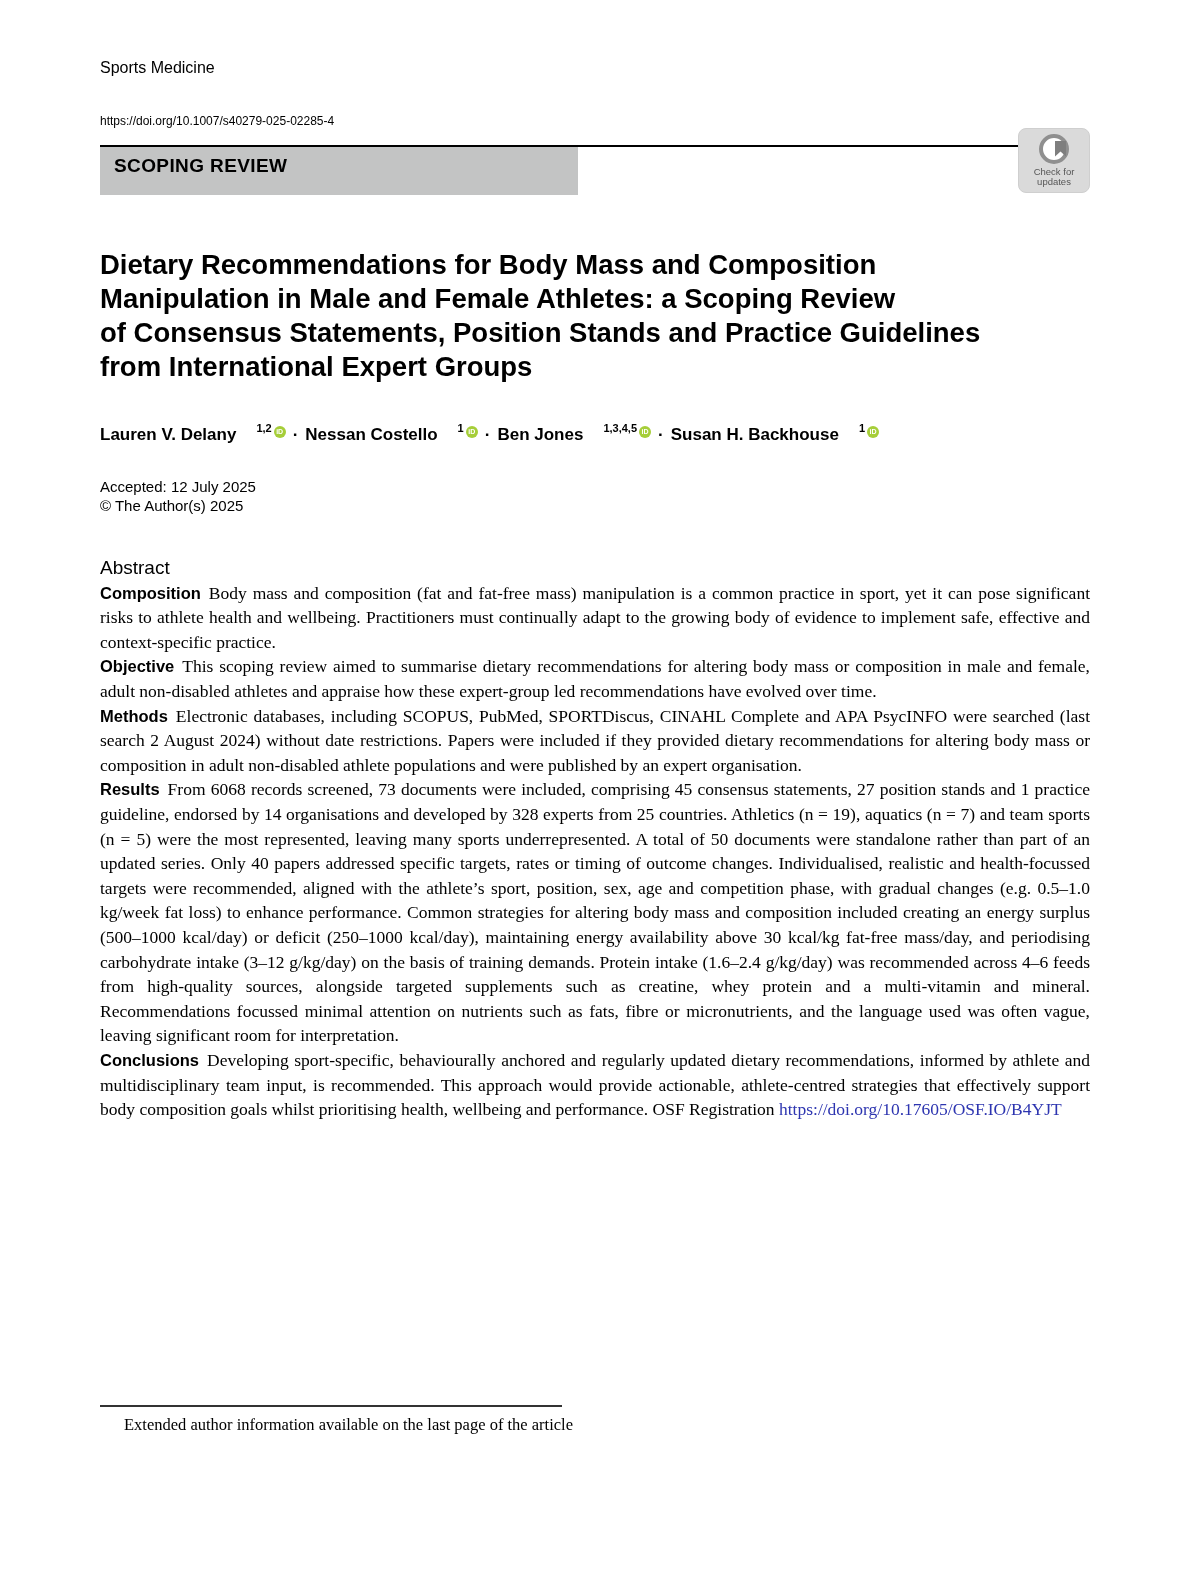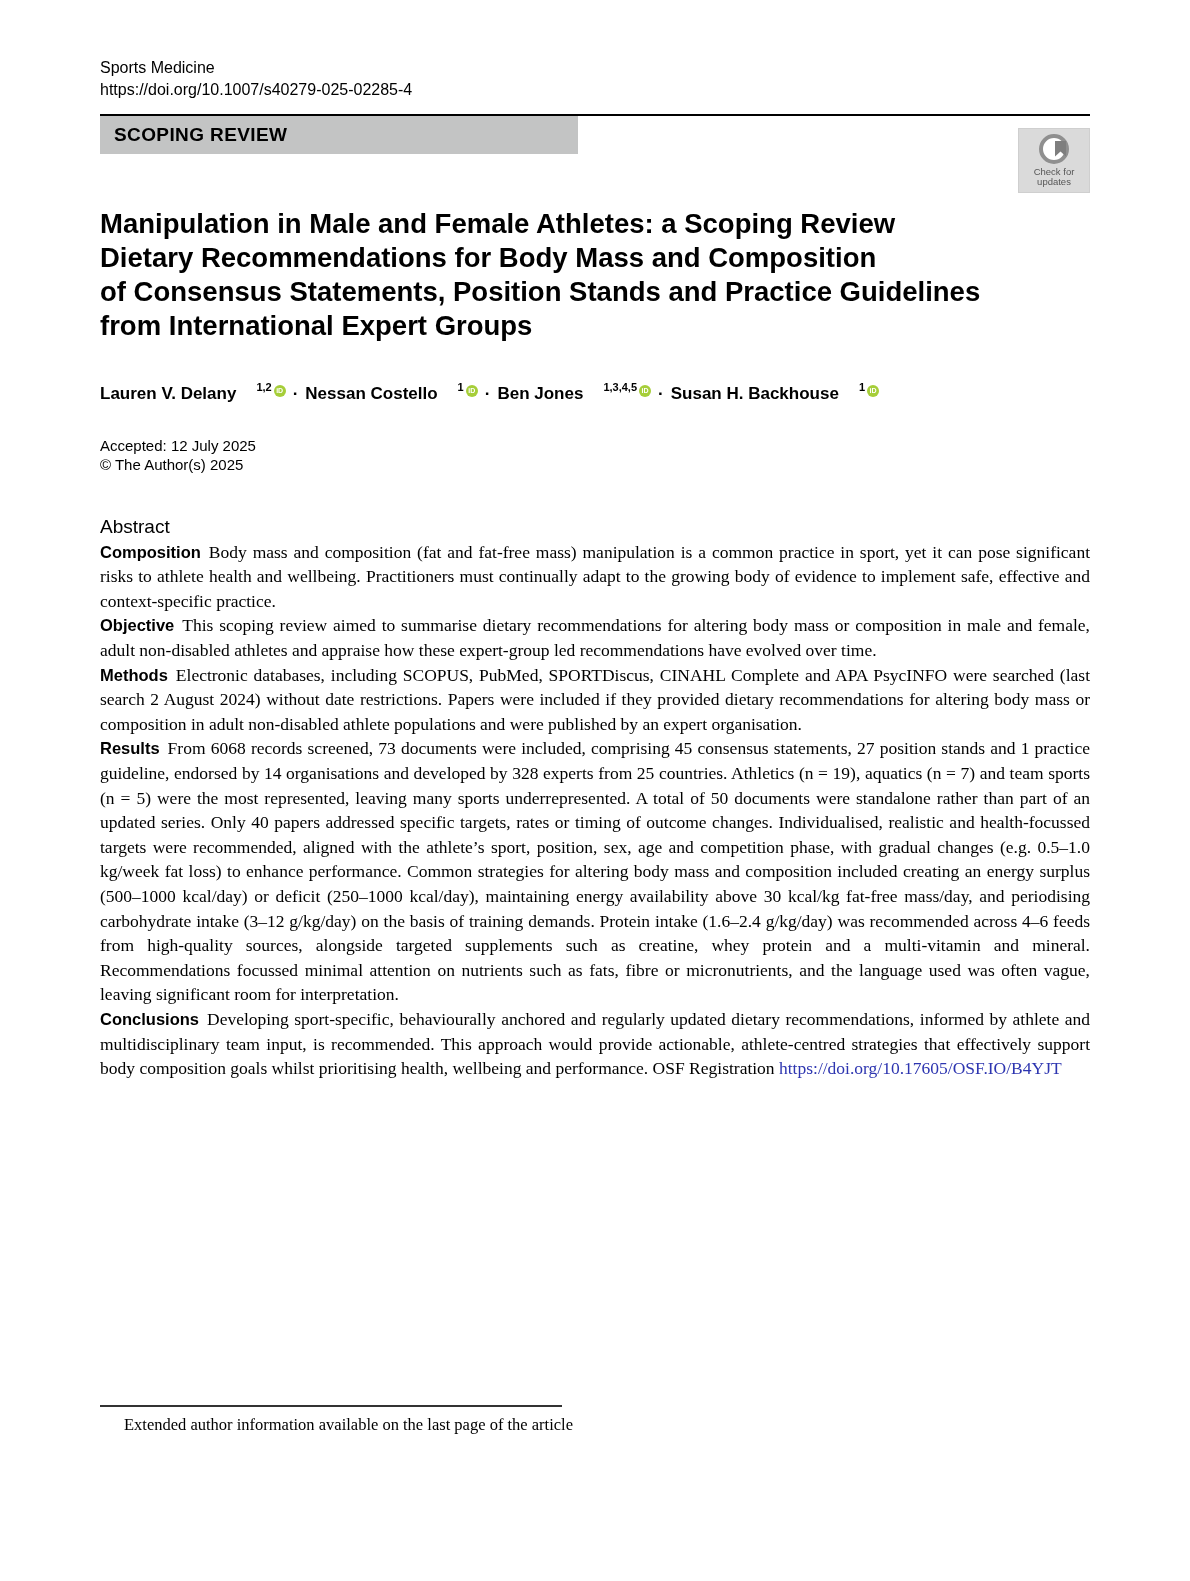--- a/index.html
+++ b/index.html
@@ -8,37 +8,37 @@
     width:1190px; height:1450px;
     box-sizing:border-box;
     padding:57px 100px 0 100px;
     background:#ffffff;
     color:#000;
     font-family:"Liberation Serif", serif;
     overflow:hidden;
   }
   
   .journal-head { font-family:"Liberation Sans", sans-serif; font-size:16px; line-height:22px; }
-  .doi-line { font-family:"Liberation Sans", sans-serif; font-size:16px; line-height:22px; }
+  .doi-line { font-family:"Liberation Sans", sans-serif; font-size:12px; line-height:22px;margin-top:31px; }
   .header-rule { border:none; border-top:2.5px solid #000; margin:13px 0 0 0; }
   .banner {
     width:464px;
     background:#c3c4c4;
     font-family:"Liberation Sans", sans-serif;
     font-weight:bold; font-size:19px;
     letter-spacing:.4px;
-    padding:8px 0 8px 14px;
+    padding:8px 0 18px 14px;
   }
   
   .badge {
     position:absolute; top:128px; right:100px;
     width:70px; height:63px;
     background:#dadada;
     border:1px solid #cfcfcf;
-    border-radius:0;
+    border-radius:8px;
     display:flex; flex-direction:column; align-items:center; justify-content:center;
     cursor:pointer;
   }
   .badge-circle {
     width:22px; height:22px; border-radius:50%;
     border:4px solid #8f8f8f; background:#fff;
     position:relative; margin-bottom:3px;
   }
   .badge-bookmark {
     position:absolute; right:-1px; top:3px;
@@ -104,22 +104,22 @@
     <div class="badge-circle">
       <div class="badge-bookmark"></div>
     </div>
     <div class="badge-text">
       <span>Check for</span><br>
       <span>updates</span>
     </div>
   </div>
 
   <h1 class="title">
+      <div>Dietary Recommendations for Body Mass and Composition</div>
       <div>Manipulation in Male and Female Athletes: a Scoping Review</div>
-      <div>Dietary Recommendations for Body Mass and Composition</div>
       <div>of Consensus Statements, Position Stands and Practice Guidelines</div>
       <div>from International Expert Groups</div>
     </h1>
 
   <div class="authors"><span><span>Lauren V. Delany</span><sup>1,2</sup><span class="orcid">iD</span></span><span class="author-sep">·</span><span><span>Nessan Costello</span><sup>1</sup><span class="orcid">iD</span></span><span class="author-sep">·</span><span><span>Ben Jones</span><sup>1,3,4,5</sup><span class="orcid">iD</span></span><span class="author-sep">·</span><span><span>Susan H. Backhouse</span><sup>1</sup><span class="orcid">iD</span></span></div>
 
   <div class="meta">
     <div>Accepted: 12 July 2025</div>
     <div>© The Author(s) 2025</div>
   </div>

